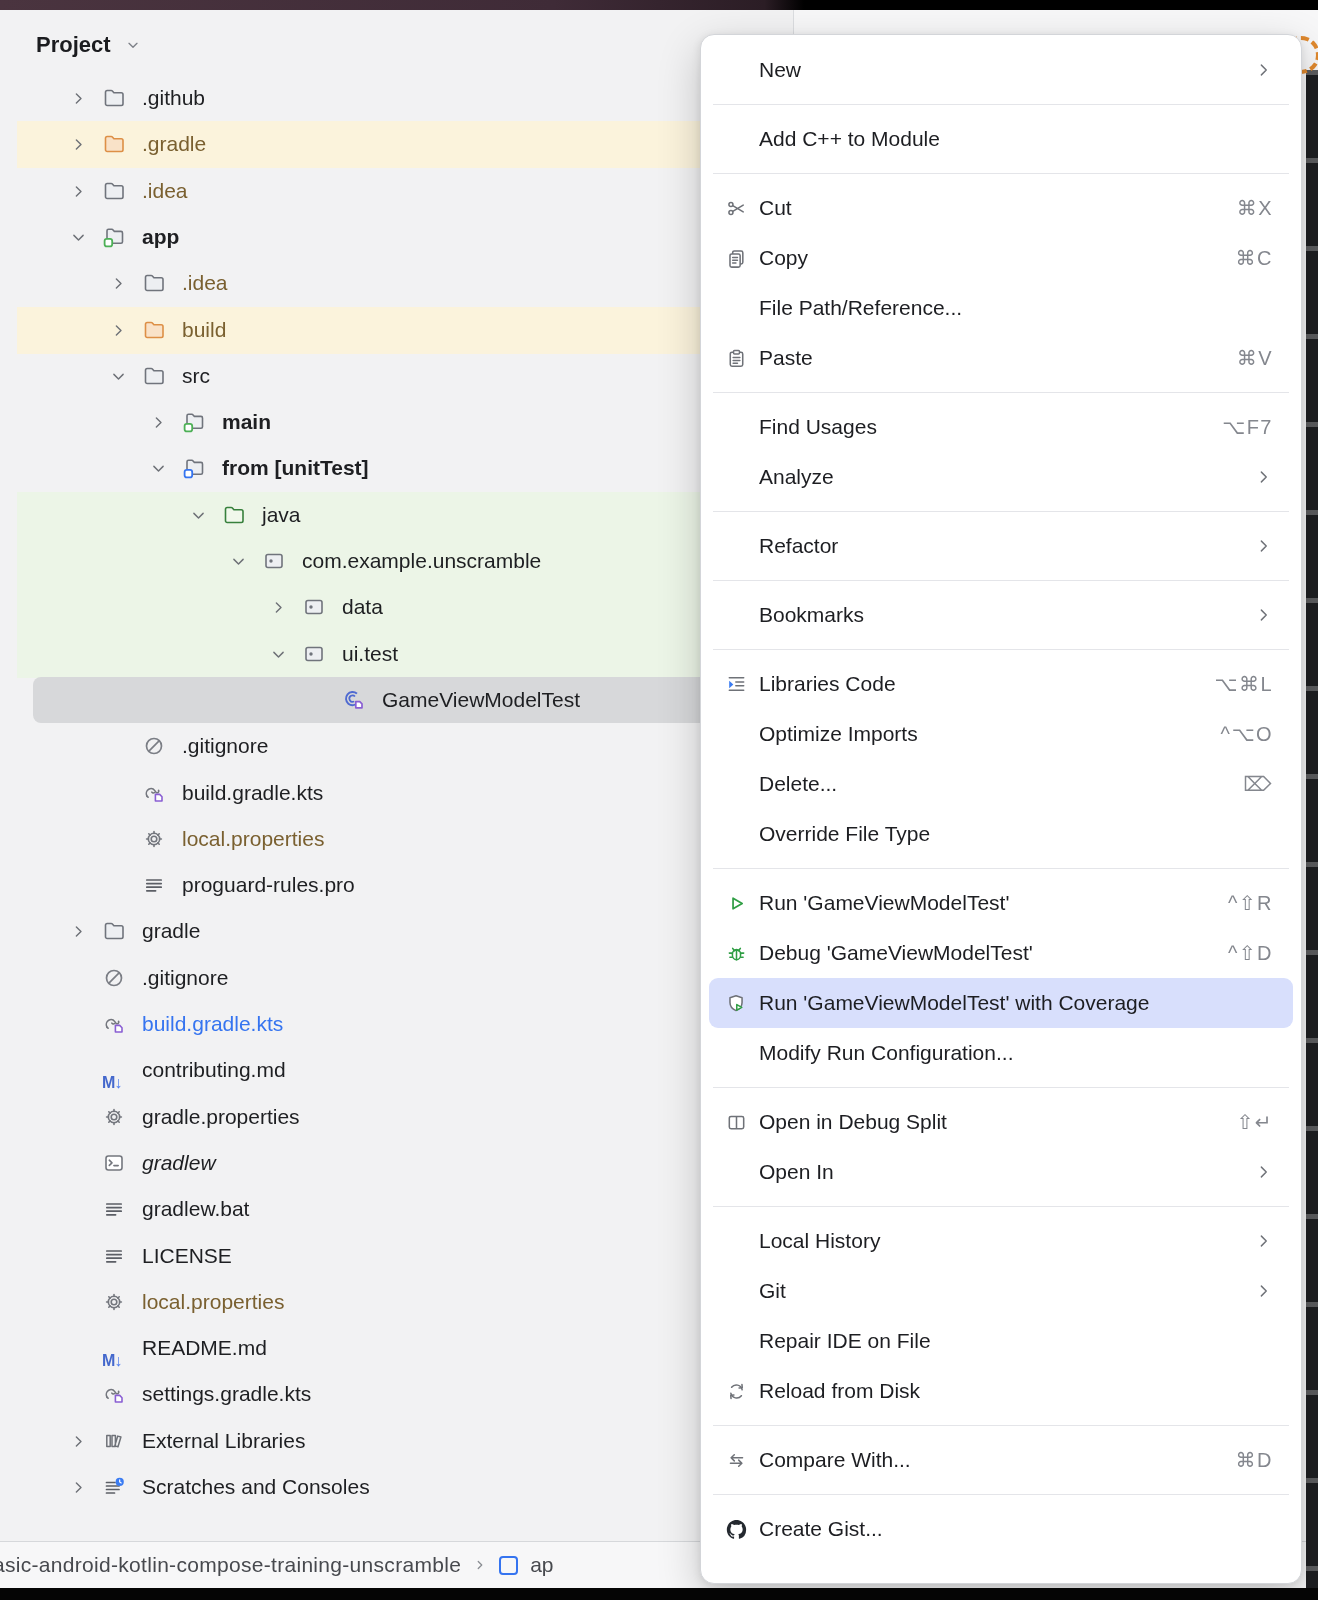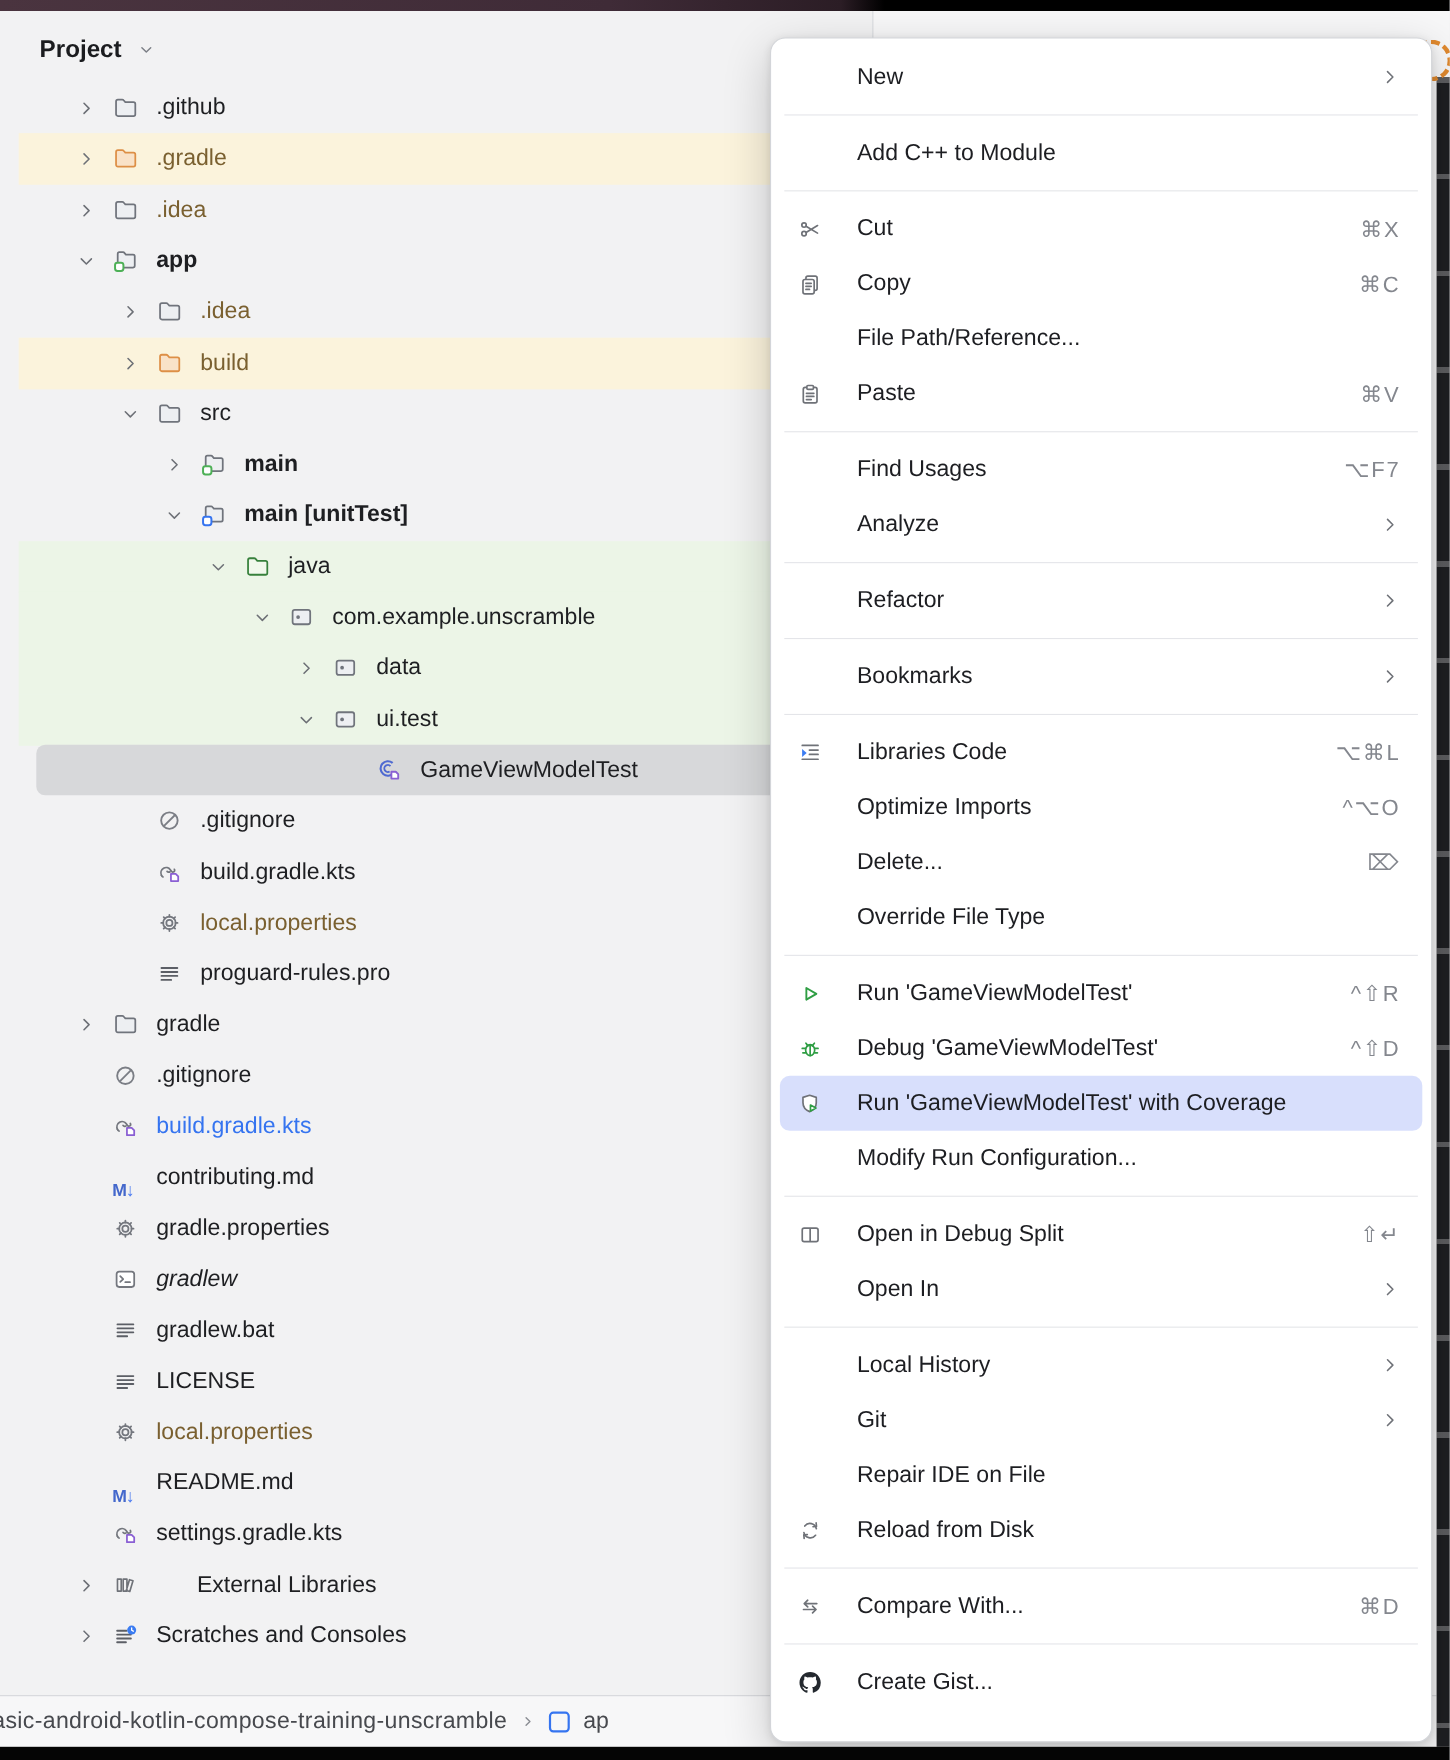--- a/index.html
+++ b/index.html
@@ -39,21 +39,21 @@
   .lbl.bold{font-weight:700}
   .lbl.excluded{color:var(--excl)}
   .lbl.link{color:var(--link)}
   .md-ico{font-size:16px;font-weight:700;color:#4468cc;letter-spacing:-1px;line-height:24px}
   .md-ico .ar{color:#4f7df0}
 
   
   #menu{position:absolute;top:34px;left:700px;width:602px;height:1550px;z-index:5;background:#ffffff;
     border:1px solid #d3d5d9;border-radius:14px;box-sizing:border-box;padding:10px 8px 24px;
     box-shadow:0 14px 44px rgba(0,0,0,.20),0 2px 8px rgba(0,0,0,.10)}
-  .mi{height:50px;display:flex;align-items:center;padding:0 20px 0 16px;gap:24px;
+  .mi{height:50px;display:flex;align-items:center;padding:0 20px 0 16px;gap:4px;
     font-size:21px;color:#1d1e22;border-radius:9px}
   .mi .ic{width:30px;flex:0 0 30px;height:24px;display:flex;align-items:center}
   .mi .ic svg{width:23px;height:23px}
   .mi .lbl{white-space:nowrap}
   .mi .sp{flex:1}
   .mi .sc{color:#84878e;font-size:20px;letter-spacing:1.5px;white-space:nowrap}
   .mi .sub{width:18px;height:18px}
   .mi.hl{background:var(--hl)}
   .sep{height:1px;background:#e4e5e9;margin:9px 4px}
 
@@ -187,21 +187,21 @@
         <svg viewBox="0 0 24 24" width="17" height="17">
           <path d="M5.5 9L12 15.5 18.5 9" fill="none" stroke="#6d7076" stroke-width="2" stroke-linecap="round" stroke-linejoin="round"></path>
         </svg>
       </span>
       <span class="ticon" style="left: 165px;">
         <svg viewBox="0 0 24 24">
           <path d="M5 5.8c0-.8.7-1.5 1.5-1.5h3.4c.5 0 .9.2 1.2.6l1.3 1.5h6.6c.8 0 1.5.7 1.5 1.5v8.8c0 .8-.7 1.5-1.5 1.5H6.5c-.8 0-1.5-.7-1.5-1.5V5.8z" fill="#edeff2" stroke="#70747c" stroke-width="1.6"></path>
           <rect x="2.6" y="13.8" width="7.6" height="7.6" rx="2.2" fill="#fff" stroke="#3574f0" stroke-width="1.8"></rect>
         </svg>
       </span>
-      <span class="lbl bold" style="left: 205px;">main [unitTest]</span>
+      <span class="lbl bold" style="left: 205px;">from [unitTest]</span>
     </div>
     <div class="row bg-green" style="top: 482px;">
       <span class="chev" style="left: 173px;">
         <svg viewBox="0 0 24 24" width="17" height="17">
           <path d="M5.5 9L12 15.5 18.5 9" fill="none" stroke="#6d7076" stroke-width="2" stroke-linecap="round" stroke-linejoin="round"></path>
         </svg>
       </span>
       <span class="ticon" style="left: 205px;">
         <svg viewBox="0 0 24 24">
           <path d="M3.5 6.2c0-.9.8-1.7 1.7-1.7h3.9c.5 0 1 .2 1.3.6l1.5 1.7h7.4c.9 0 1.7.8 1.7 1.7v9.3c0 .9-.8 1.7-1.7 1.7H5.2c-.9 0-1.7-.8-1.7-1.7V6.2z" fill="#f1f8ec" stroke="#37803c" stroke-width="1.6"></path>
@@ -409,21 +409,21 @@
       <span class="chev" style="left: 53px;">
         <svg viewBox="0 0 24 24" width="17" height="17">
           <path d="M9 5.5l6.5 6.5L9 18.5" fill="none" stroke="#6d7076" stroke-width="2" stroke-linecap="round" stroke-linejoin="round"></path>
         </svg>
       </span>
       <span class="ticon" style="left: 85px;">
         <svg viewBox="0 0 24 24">
           <path d="M4.8 6.5h3.4v11H4.8zM10 6.5h3.4v11H10zM15.7 7.1l3.2.9-2.9 9.8-3.2-.9z" fill="none" stroke="#6f7278" stroke-width="1.5" stroke-linejoin="round"></path>
         </svg>
       </span>
-      <span class="lbl" style="left: 125px; margin-left: 37px;">External Libraries</span>
+      <span class="lbl" style="left: 125px;">External Libraries</span>
     </div>
     <div class="row" style="top: 1454px;">
       <span class="chev" style="left: 53px;">
         <svg viewBox="0 0 24 24" width="17" height="17">
           <path d="M9 5.5l6.5 6.5L9 18.5" fill="none" stroke="#6d7076" stroke-width="2" stroke-linecap="round" stroke-linejoin="round"></path>
         </svg>
       </span>
       <span class="ticon" style="left: 85px;">
         <svg viewBox="0 0 24 24">
           <path d="M4.5 7.5h8.5M4.5 11h12.5M4.5 14.5h12.5M4.5 18h8" fill="none" stroke="#5c5f66" stroke-width="1.7" stroke-linecap="round"></path>

